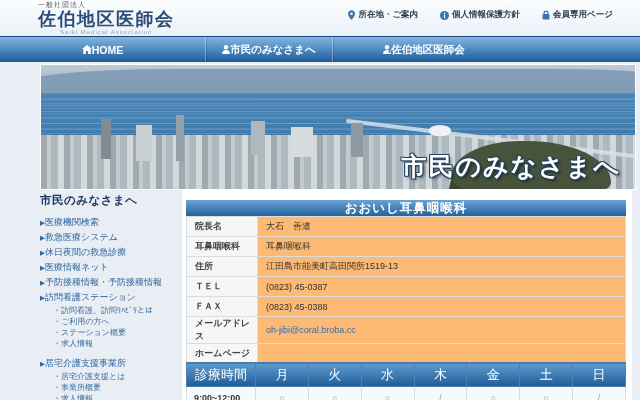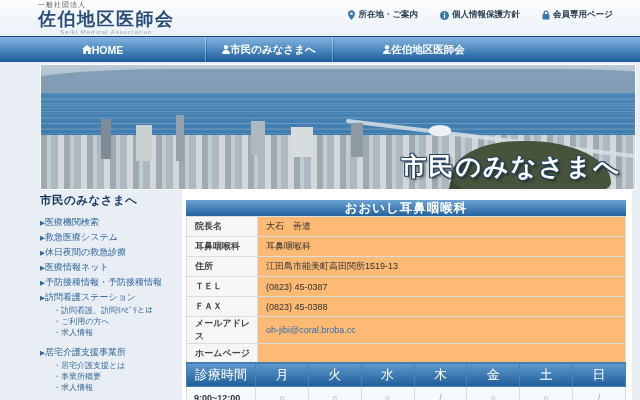--- a/index.html
+++ b/index.html
@@ -183,20 +183,21 @@
     <span class="sb-arrow">▶</span>
     <span>予防接種情報・予防接種情報</span>
   </div>
   <div class="sb-item">
     <span class="sb-arrow">▶</span>
     <span>訪問看護ステーション</span>
   </div>
   <div class="sb-sub">
     <div class="sb-sub-item">・訪問看護、訪問ﾘﾊﾋﾞﾘとは</div>
     <div class="sb-sub-item">・ご利用の方へ</div>
+    <div class="sb-sub-item">・ステーション概要</div>
     <div class="sb-sub-item">・求人情報</div>
   </div>
   <div class="sb-group-gap"></div>
   <div class="sb-item">
     <span class="sb-arrow">▶</span>
     <span>居宅介護支援事業所</span>
   </div>
   <div class="sb-sub">
     <div class="sb-sub-item">・居宅介護支援とは</div>
     <div class="sb-sub-item">・事業所概要</div>

